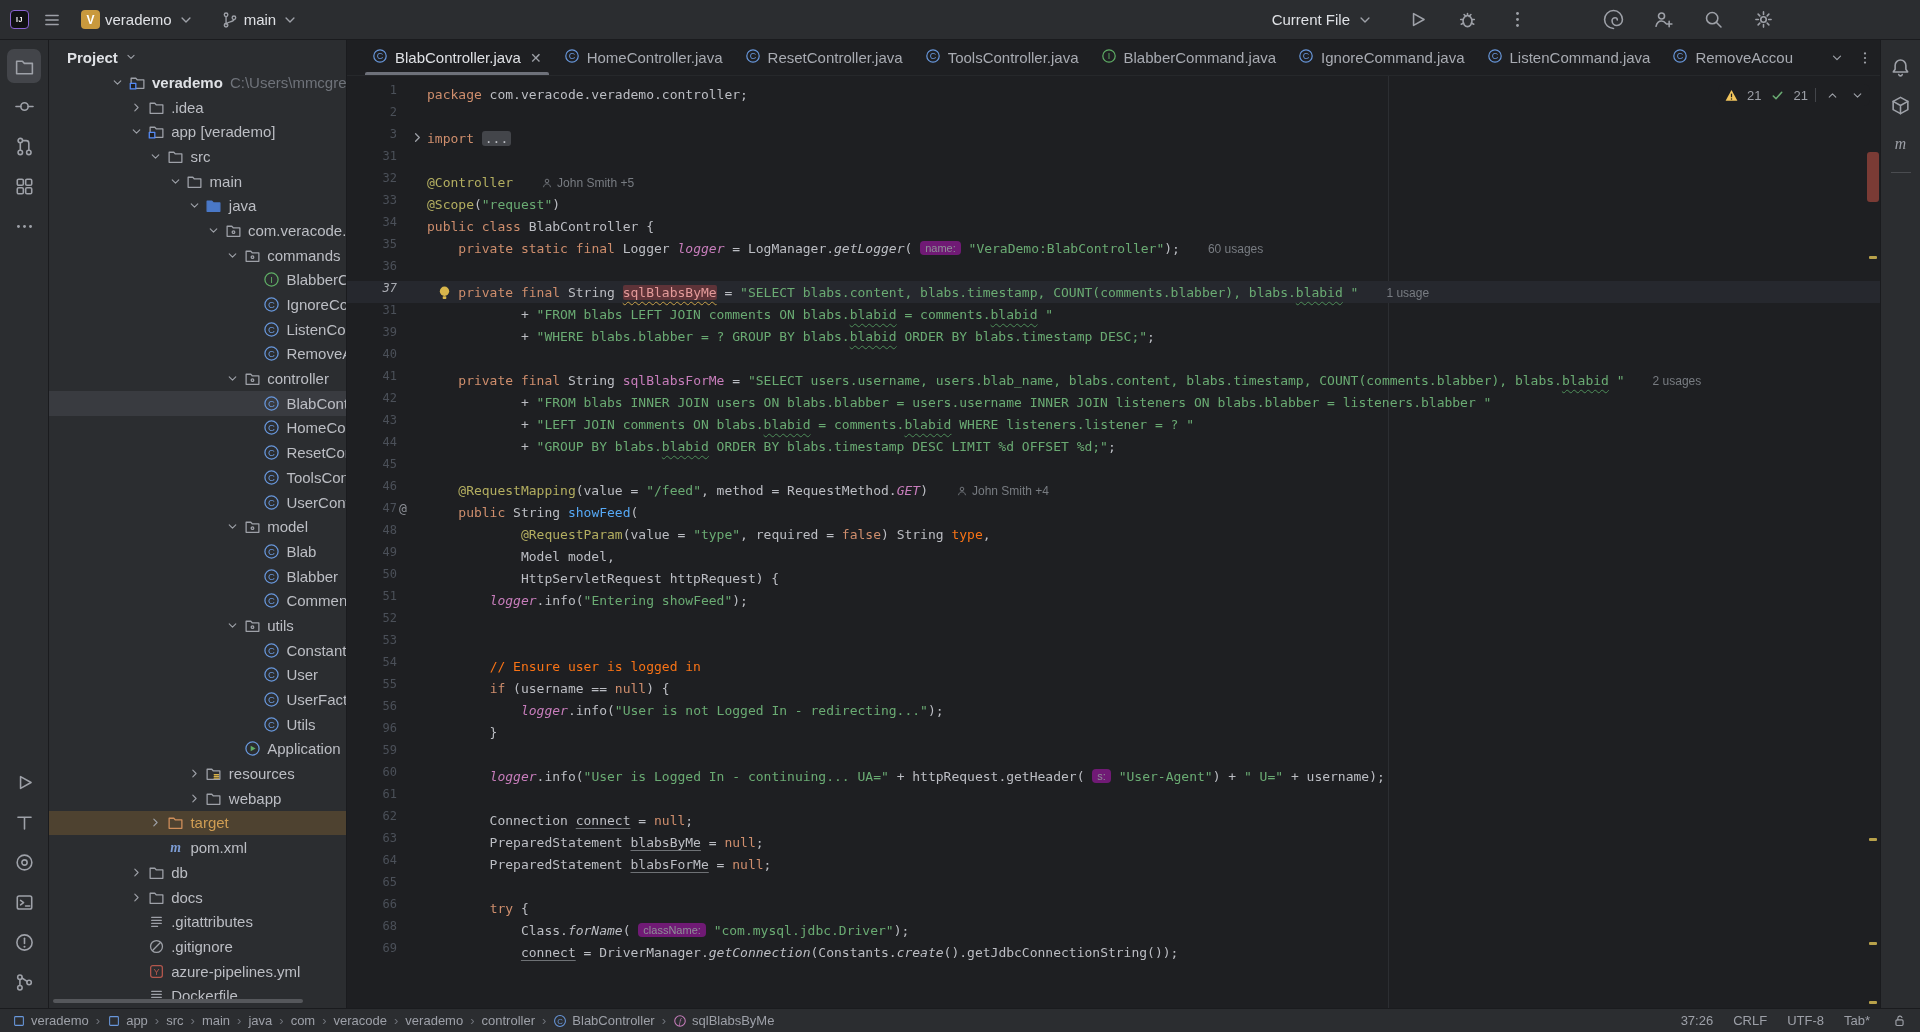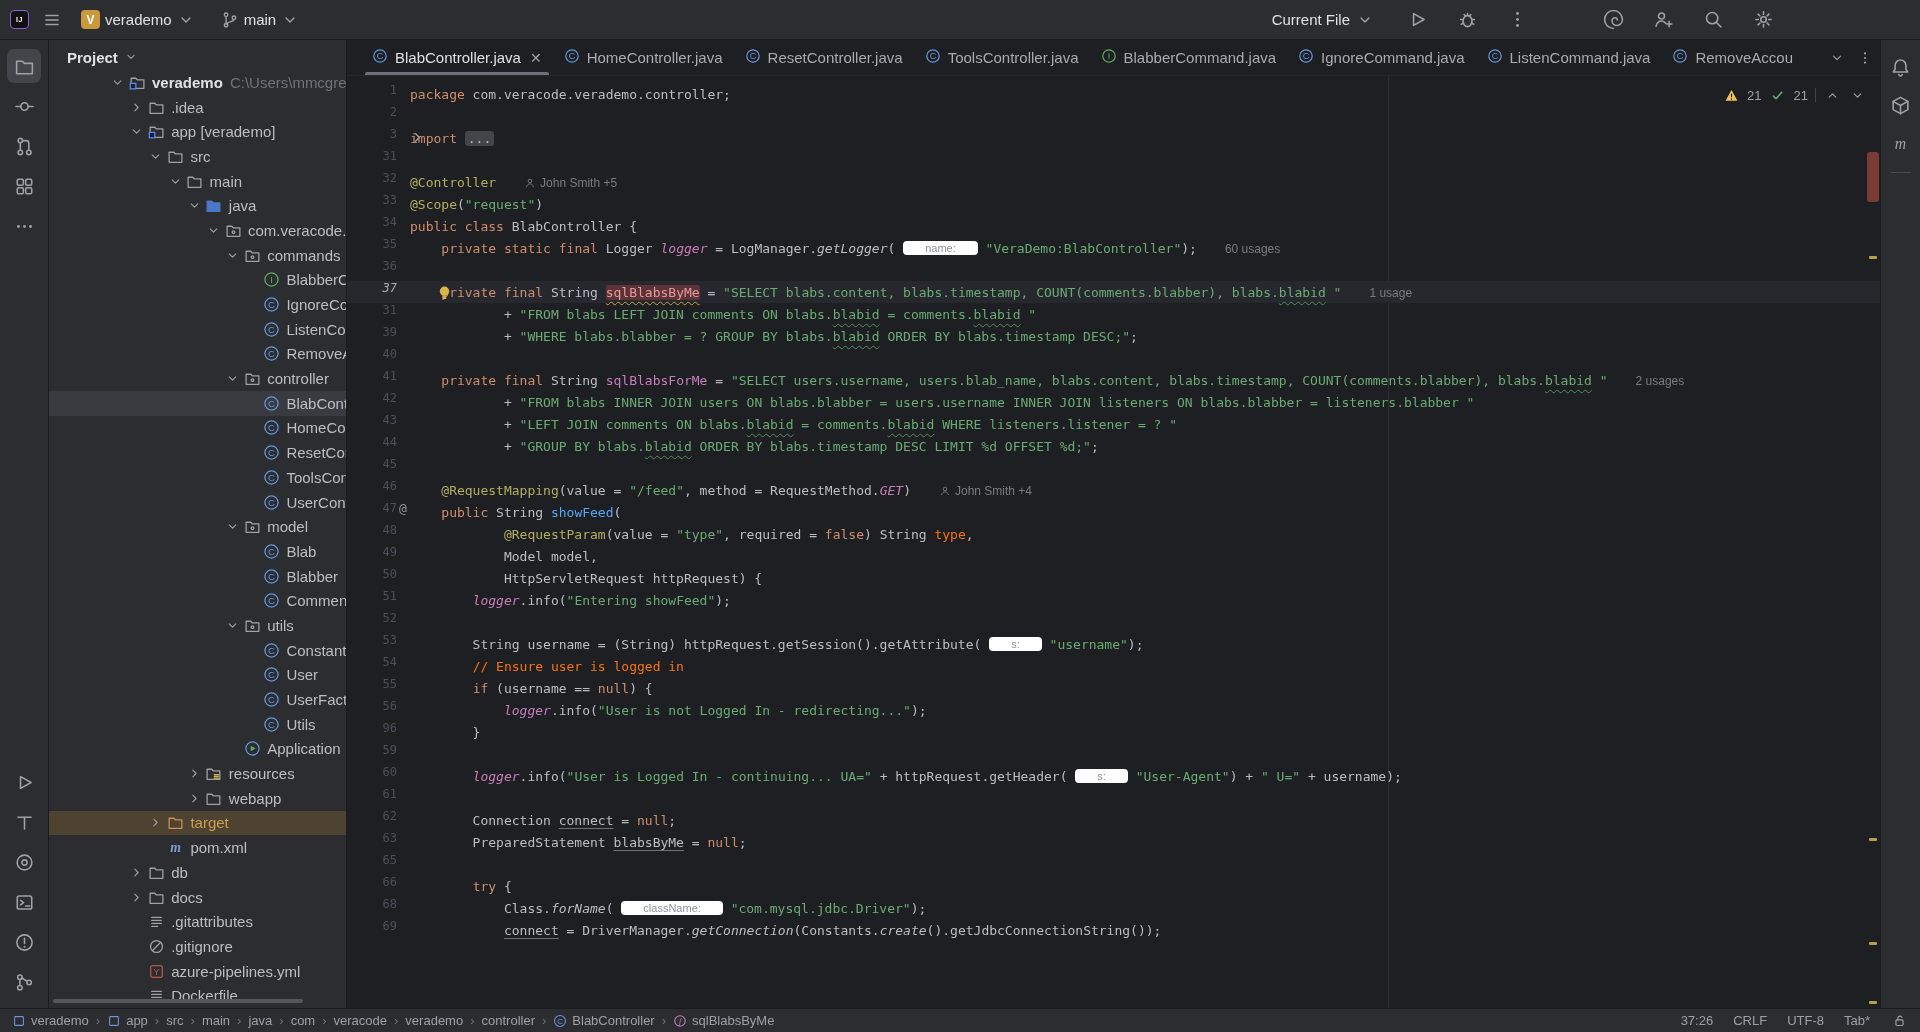--- a/index.html
+++ b/index.html
@@ -64,37 +64,37 @@
   .tab.trunc { max-width:132px; overflow:hidden; padding-right:0; }
   #tab-tools { position:absolute; right:6px; top:0; bottom:0; display:flex; align-items:center; gap:10px; }
   #tab-tools svg { width:16px; height:16px; }
 
   #code { position:absolute; top:36px; left:0; right:0; bottom:0; padding-top:7px; }
   .cl { height:22px; line-height:22px; position:relative; white-space:nowrap; }
   .cl.cur { background:#26282e; }
   .cl .ln { position:absolute; left:0; top:0; width:50px; text-align:right;
     font:12px "DejaVu Sans Mono", monospace; color:#4b5059; }
   .cl.cur .ln { color:#a9abb2;font-style:italic; }
-  .cl .ct { display:inline-block; margin-left:63px; font:13px "DejaVu Sans Mono", monospace; white-space:pre; }
+  .cl .ct { display:inline-block; margin-left:80px; font:13px "DejaVu Sans Mono", monospace; white-space:pre; }
   .gut { position:absolute; top:2px; width:17px; height:17px; }
   .gut svg { width:17px; height:17px; }
   .gut.fold { left:62px; color:#9ea1a8; }
   .gut.at { left:52px; font:13px "DejaVu Sans Mono",monospace; color:#8c8f96; top:0; }
   .gut.bulb { left:89px; top:2.5px; }
 
   .tk-p { color:#bcbec4; } .tk-k { color:#cf8e6d; } .tk-s { color:#6aab73; }
   .tk-sw { color:#6aab73; text-decoration:underline; text-decoration-style:wavy; text-decoration-color:#4e8e59; text-underline-offset:4px; text-decoration-thickness:1px; }
   .tk-a { color:#b3ae60; } .tk-f { color:#c77dbb; } .tk-fi { color:#c77dbb; font-style:italic; }
   .tk-m { color:#56a8f5; } .tk-it { color:#bcbec4; font-style:italic; } .tk-c { color:#f97316; }
   .tk-v { color:#bcbec4; text-decoration:underline; text-decoration-color:#6e7175; text-underline-offset:3px; }
   .tk-hl { color:#e39a9a; background:#5e3338; border-radius:2px; text-decoration:underline; text-decoration-style:wavy;
     text-decoration-color:#c8a24a; text-underline-offset:4px; text-decoration-thickness:1px; }
   .tk-fd { background:#43454a; border-radius:3px; padding:0 3px; color:#bcbec4; }
-  .hint { font:11px "Liberation Sans",sans-serif; background:#ffffff; color:#8e9197; border-radius:4px;
-    padding:1px 22px; position:relative; top:-1px; }
+  .hint { font:11px "Liberation Sans",sans-serif; background:#701a75; color:#8e9197; border-radius:4px;
+    padding:1px 5px; position:relative; top:-1px; }
   .cv { font:12px "Liberation Sans",sans-serif; color:#787c82; margin-left:28px; }
   .cv svg { width:12px; height:12px; vertical-align:-2px; margin-right:4px; }
 
   #guide { position:absolute; top:36px; bottom:0; left:1041px; width:1px; background:#2c2e32; }
   #inspections { position:absolute; top:44px; right:10px; display:flex; align-items:center; gap:7px;
     font-size:13px; color:#9da0a8; background:#1e1f22; padding:2px 4px; border-radius:6px; }
   #inspections svg { width:15px; height:15px; }
   .insp-div { width:1px; height:14px; background:#43454a; }
   #scrollmarks { position:absolute; top:36px; bottom:0; right:0; width:14px; }
   .sm-thumb { position:absolute; right:1px; width:12px; border-radius:3px; background:#7a3b35; }
@@ -907,21 +907,21 @@
     <span class="ln">50</span>
     <span class="ct"><span class="tk-p">            HttpServletRequest httpRequest) {</span></span></div>
         <div class="cl">
     <span class="ln">51</span>
     <span class="ct"><span class="tk-p">        </span><span class="tk-fi">logger</span><span class="tk-p">.info(</span><span class="tk-s">"Entering showFeed"</span><span class="tk-p">);</span></span></div>
         <div class="cl">
     <span class="ln">52</span>
     <span class="ct"></span></div>
         <div class="cl">
     <span class="ln">53</span>
-    <span class="ct"><span class="tk-p">        String username = (String) httpRequest.getSession().getAttribute( </span><span class="hint">s:</span><span class="tk-p"> </span><span class="tk-s">"username"</span><span class="tk-p">);</span></span></div>
+    </div>
         <div class="cl">
     <span class="ln">54</span>
     <span class="ct"><span class="tk-p">        </span><span class="tk-c">// Ensure user is logged in</span></span></div>
         <div class="cl">
     <span class="ln">55</span>
     <span class="ct"><span class="tk-p">        </span><span class="tk-k">if</span><span class="tk-p"> (username == </span><span class="tk-k">null</span><span class="tk-p">) {</span></span></div>
         <div class="cl">
     <span class="ln">56</span>
     <span class="ct"><span class="tk-p">            </span><span class="tk-fi">logger</span><span class="tk-p">.info(</span><span class="tk-s">"User is not Logged In - redirecting..."</span><span class="tk-p">);</span></span></div>
         <div class="cl">
@@ -935,20 +935,23 @@
     <span class="ct"><span class="tk-p">        </span><span class="tk-fi">logger</span><span class="tk-p">.info(</span><span class="tk-s">"User is Logged In - continuing... UA="</span><span class="tk-p"> + httpRequest.getHeader( </span><span class="hint">s:</span><span class="tk-p"> </span><span class="tk-s">"User-Agent"</span><span class="tk-p">) + </span><span class="tk-s">" U="</span><span class="tk-p"> + username);</span></span></div>
         <div class="cl">
     <span class="ln">61</span>
     <span class="ct"></span></div>
         <div class="cl">
     <span class="ln">62</span>
     <span class="ct"><span class="tk-p">        Connection </span><span class="tk-v">connect</span><span class="tk-p"> = </span><span class="tk-k">null</span><span class="tk-p">;</span></span></div>
         <div class="cl">
     <span class="ln">63</span>
     <span class="ct"><span class="tk-p">        PreparedStatement </span><span class="tk-v">blabsByMe</span><span class="tk-p"> = </span><span class="tk-k">null</span><span class="tk-p">;</span></span></div>
+        <div class="cl">
+    <span class="ln">64</span>
+    <span class="ct"><span class="tk-p">        PreparedStatement </span><span class="tk-v">blabsForMe</span><span class="tk-p"> = </span><span class="tk-k">null</span><span class="tk-p">;</span></span></div>
         <div class="cl">
     <span class="ln">65</span>
     <span class="ct"></span></div>
         <div class="cl">
     <span class="ln">66</span>
     <span class="ct"><span class="tk-p">        </span><span class="tk-k">try</span><span class="tk-p"> {</span></span></div>
         <div class="cl">
     <span class="ln">68</span>
     <span class="ct"><span class="tk-p">            Class.</span><span class="tk-it">forName</span><span class="tk-p">( </span><span class="hint">className:</span><span class="tk-p"> </span><span class="tk-s">"com.mysql.jdbc.Driver"</span><span class="tk-p">);</span></span></div>
         <div class="cl">

